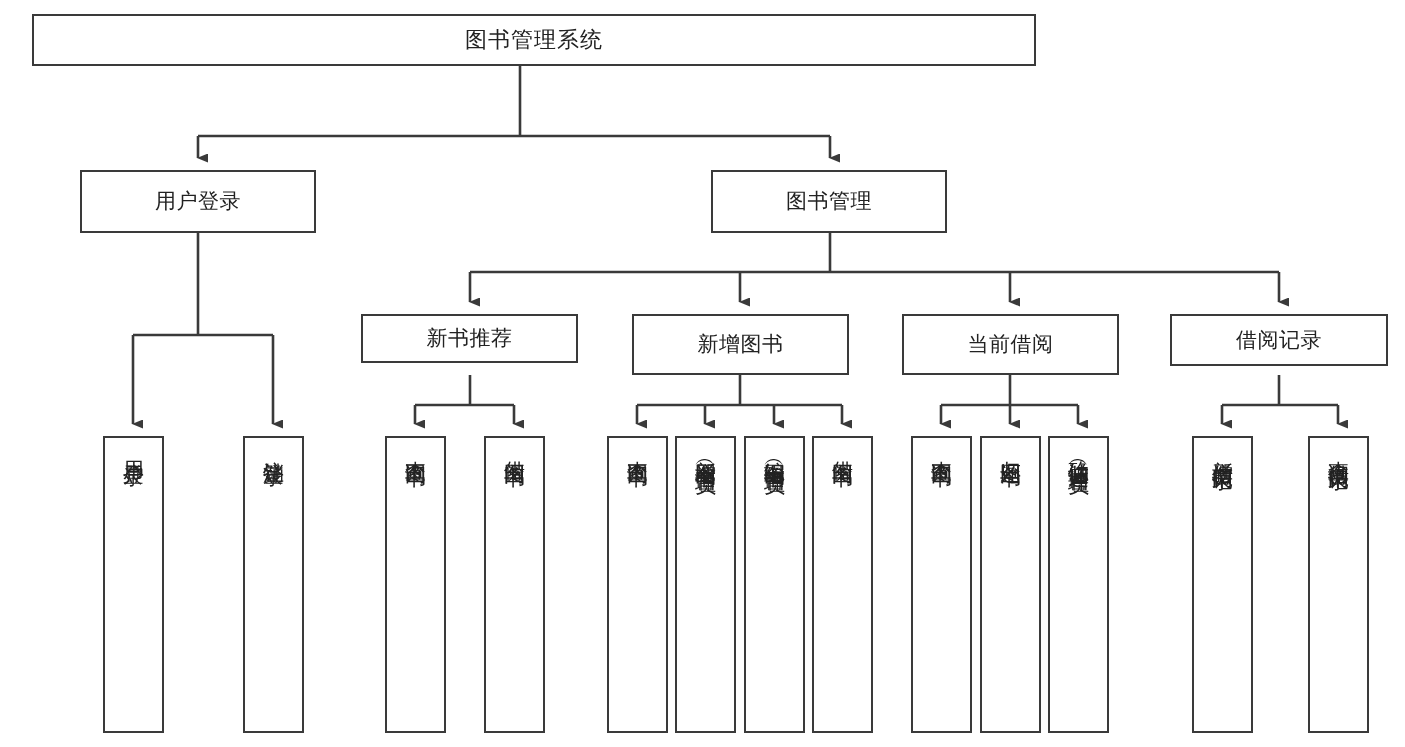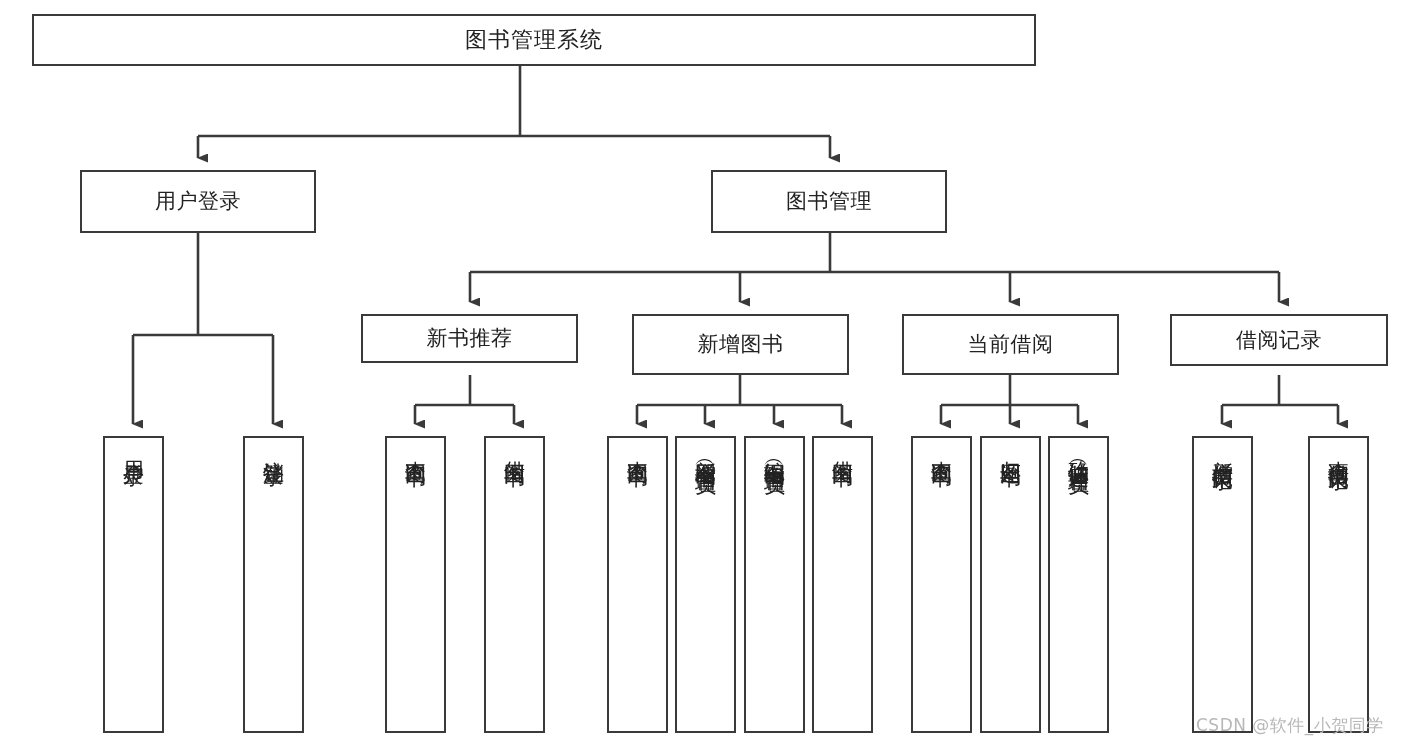--- a/index.html
+++ b/index.html
@@ -191,17 +191,14 @@
     <span class="node-label">确认归还（管理员）</span>
   </div>
 
   <div class="node vert" style="left:1192px; top:436px; width:61px; height:297px;">
     <span class="node-label">新增借阅记录</span>
   </div>
   <div class="node vert" style="left:1308px; top:436px; width:61px; height:297px;">
     <span class="node-label">查询借阅记录</span>
   </div>
 
-  <div class="watermark" style="left:1196px; top:714px;">
-    <span>CSDN @软件_小贺同学</span>
-  </div>
 
 </div>
 
 </body></html>

